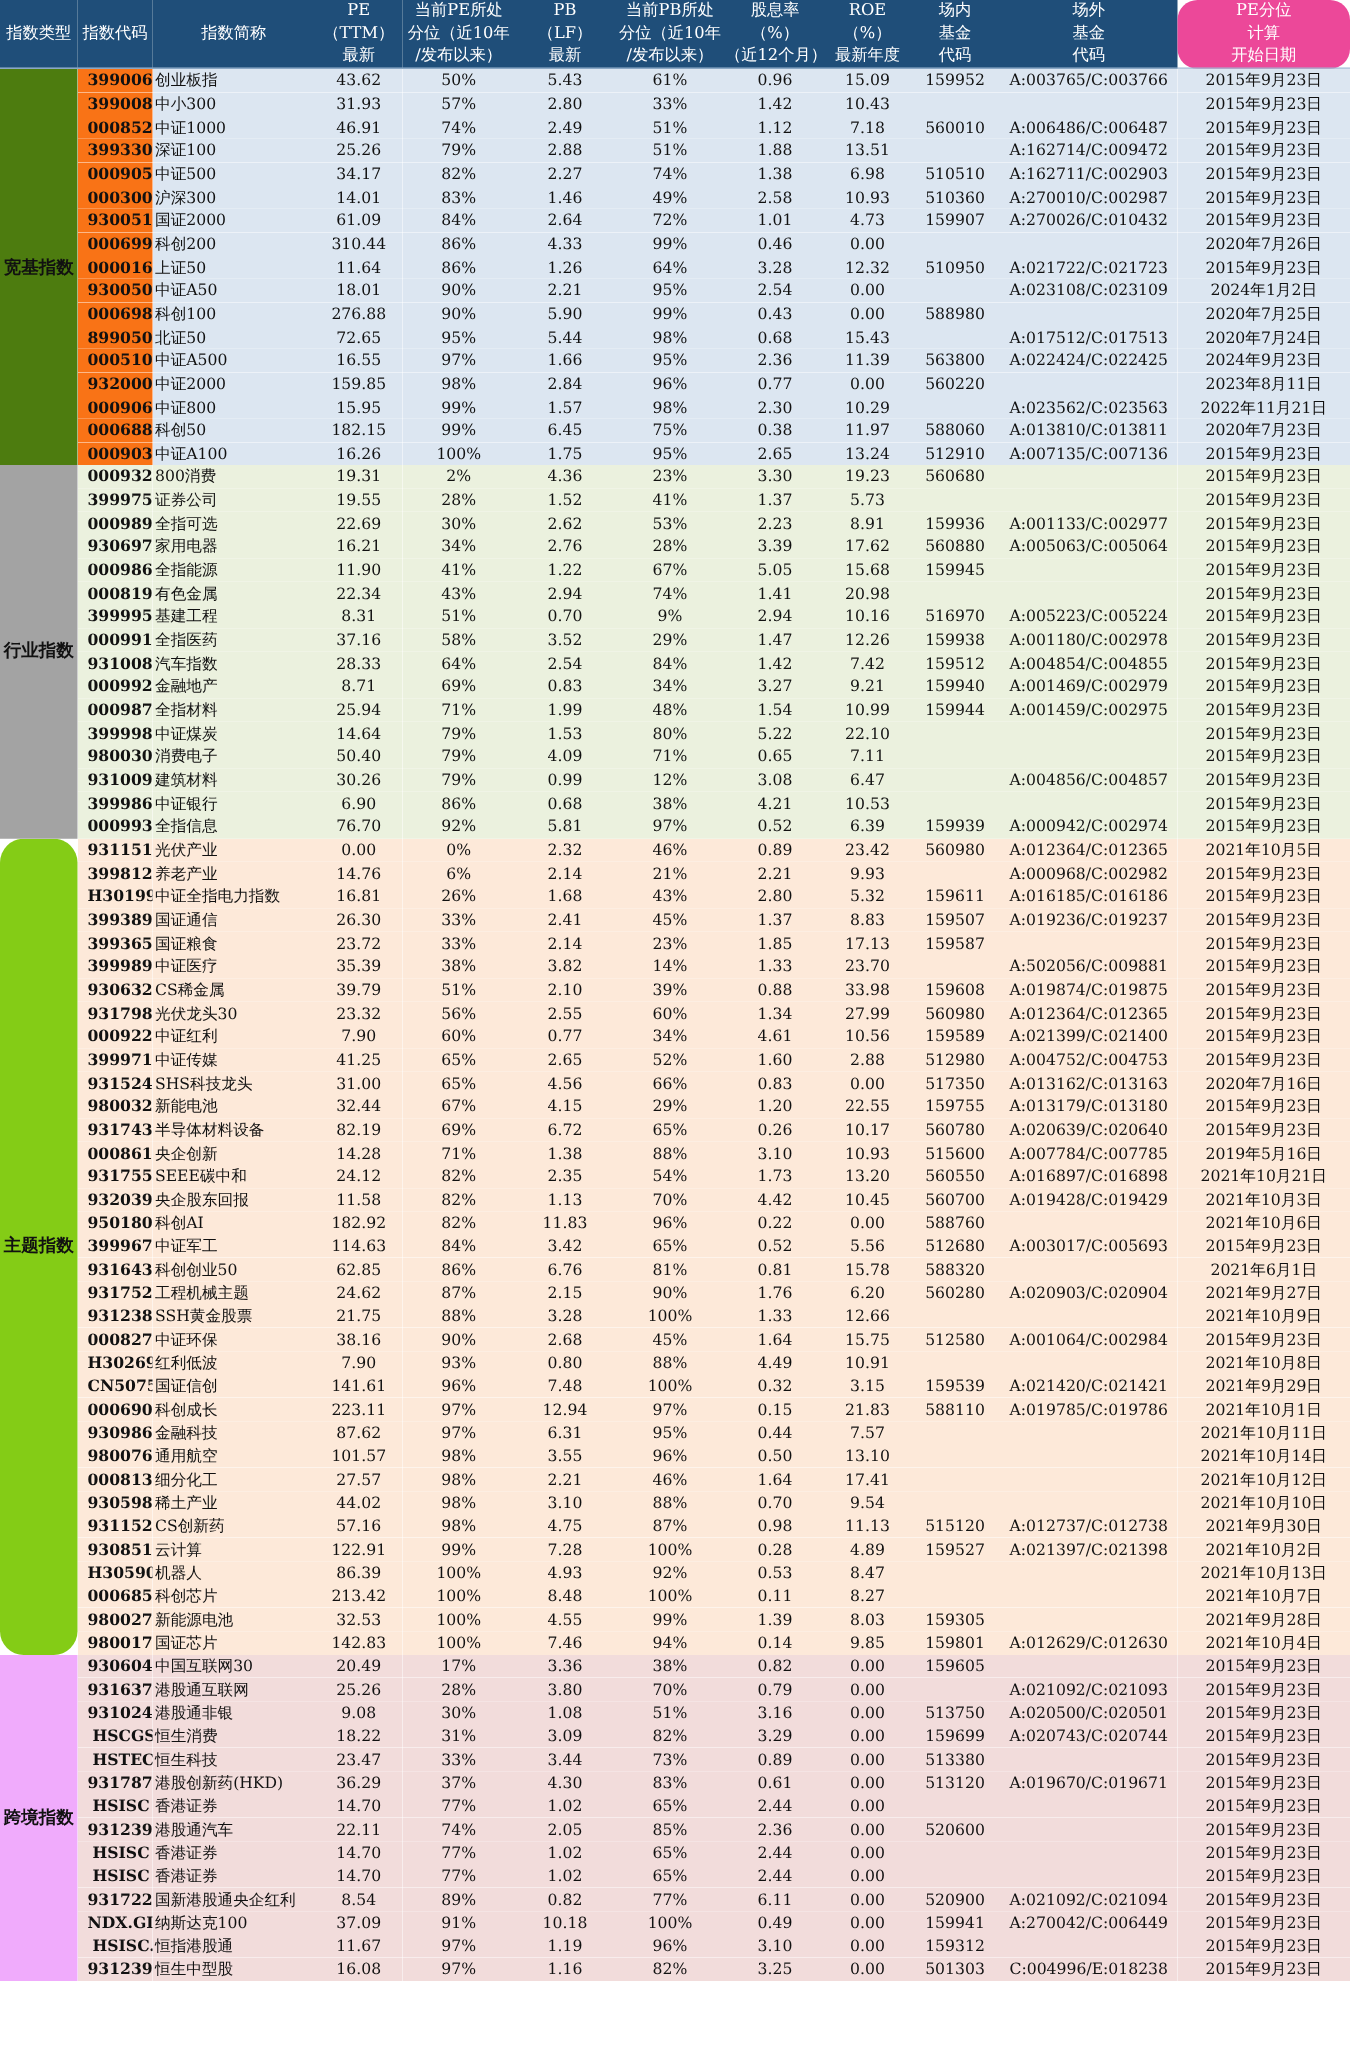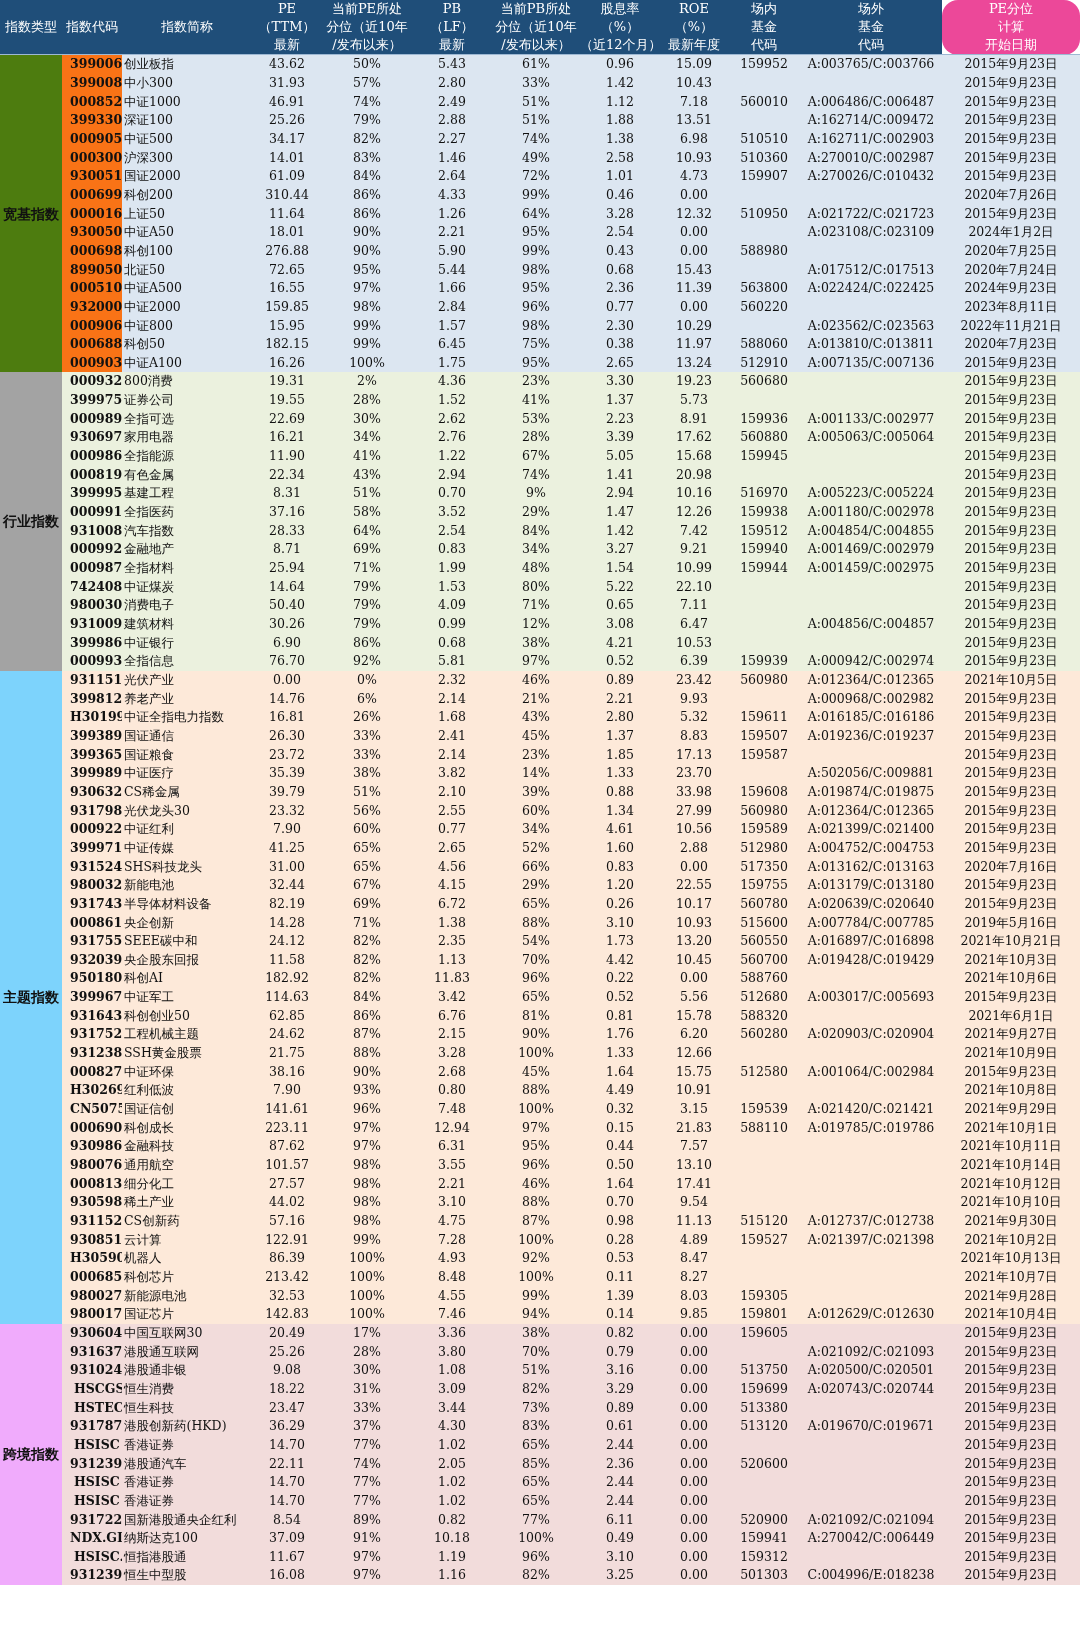--- a/index.html
+++ b/index.html
@@ -48,21 +48,21 @@
   td.name { text-align: left; padding-left: 2px; }
   td.r { text-align: center; }
   td.date { text-align: center; }
   td.otc { text-align: center; }
   tr.sec-broad td { background: #dce6f1; }
   tr.sec-broad td.cat { background: #4d7c0f; }
   tr.sec-broad td.code { background: #dce6f1; }
   tr.sec-industry td { background: #ebf1de; }
   tr.sec-industry td.cat { background: #a3a3a3; }
   tr.sec-theme td { background: #fde9d9; }
-  tr.sec-theme td.cat { background: #7dd3fc; }
+  tr.sec-theme td.cat { background: #84cc16; border-radius: 19px; }
   tr.sec-cross td { background: #f2dcdb; }
   tr.sec-cross td.cat { background: #f0abfc; }
   tr.sec-broad td.code { background: #f97316; }
 </style>
 </head>
 <body>
 
 <table>
   <colgroup>
     <col style="width:62px">
@@ -497,21 +497,21 @@
         <td class="r">71%</td>
         <td class="r">1.99</td>
         <td class="r">48%</td>
         <td class="r">1.54</td>
         <td class="r">10.99</td>
         <td class="r">159944</td>
         <td class="otc">A:001459/C:002975</td>
         <td class="date">2015年9月23日</td>
       </tr>
       <tr class="sec-industry">
-        <td class="code">742408</td>
+        <td class="code">399998</td>
         <td class="name">中证煤炭</td>
         <td class="r">14.64</td>
         <td class="r">79%</td>
         <td class="r">1.53</td>
         <td class="r">80%</td>
         <td class="r">5.22</td>
         <td class="r">22.10</td>
         <td class="r"></td>
         <td class="otc"></td>
         <td class="date">2015年9月23日</td>

